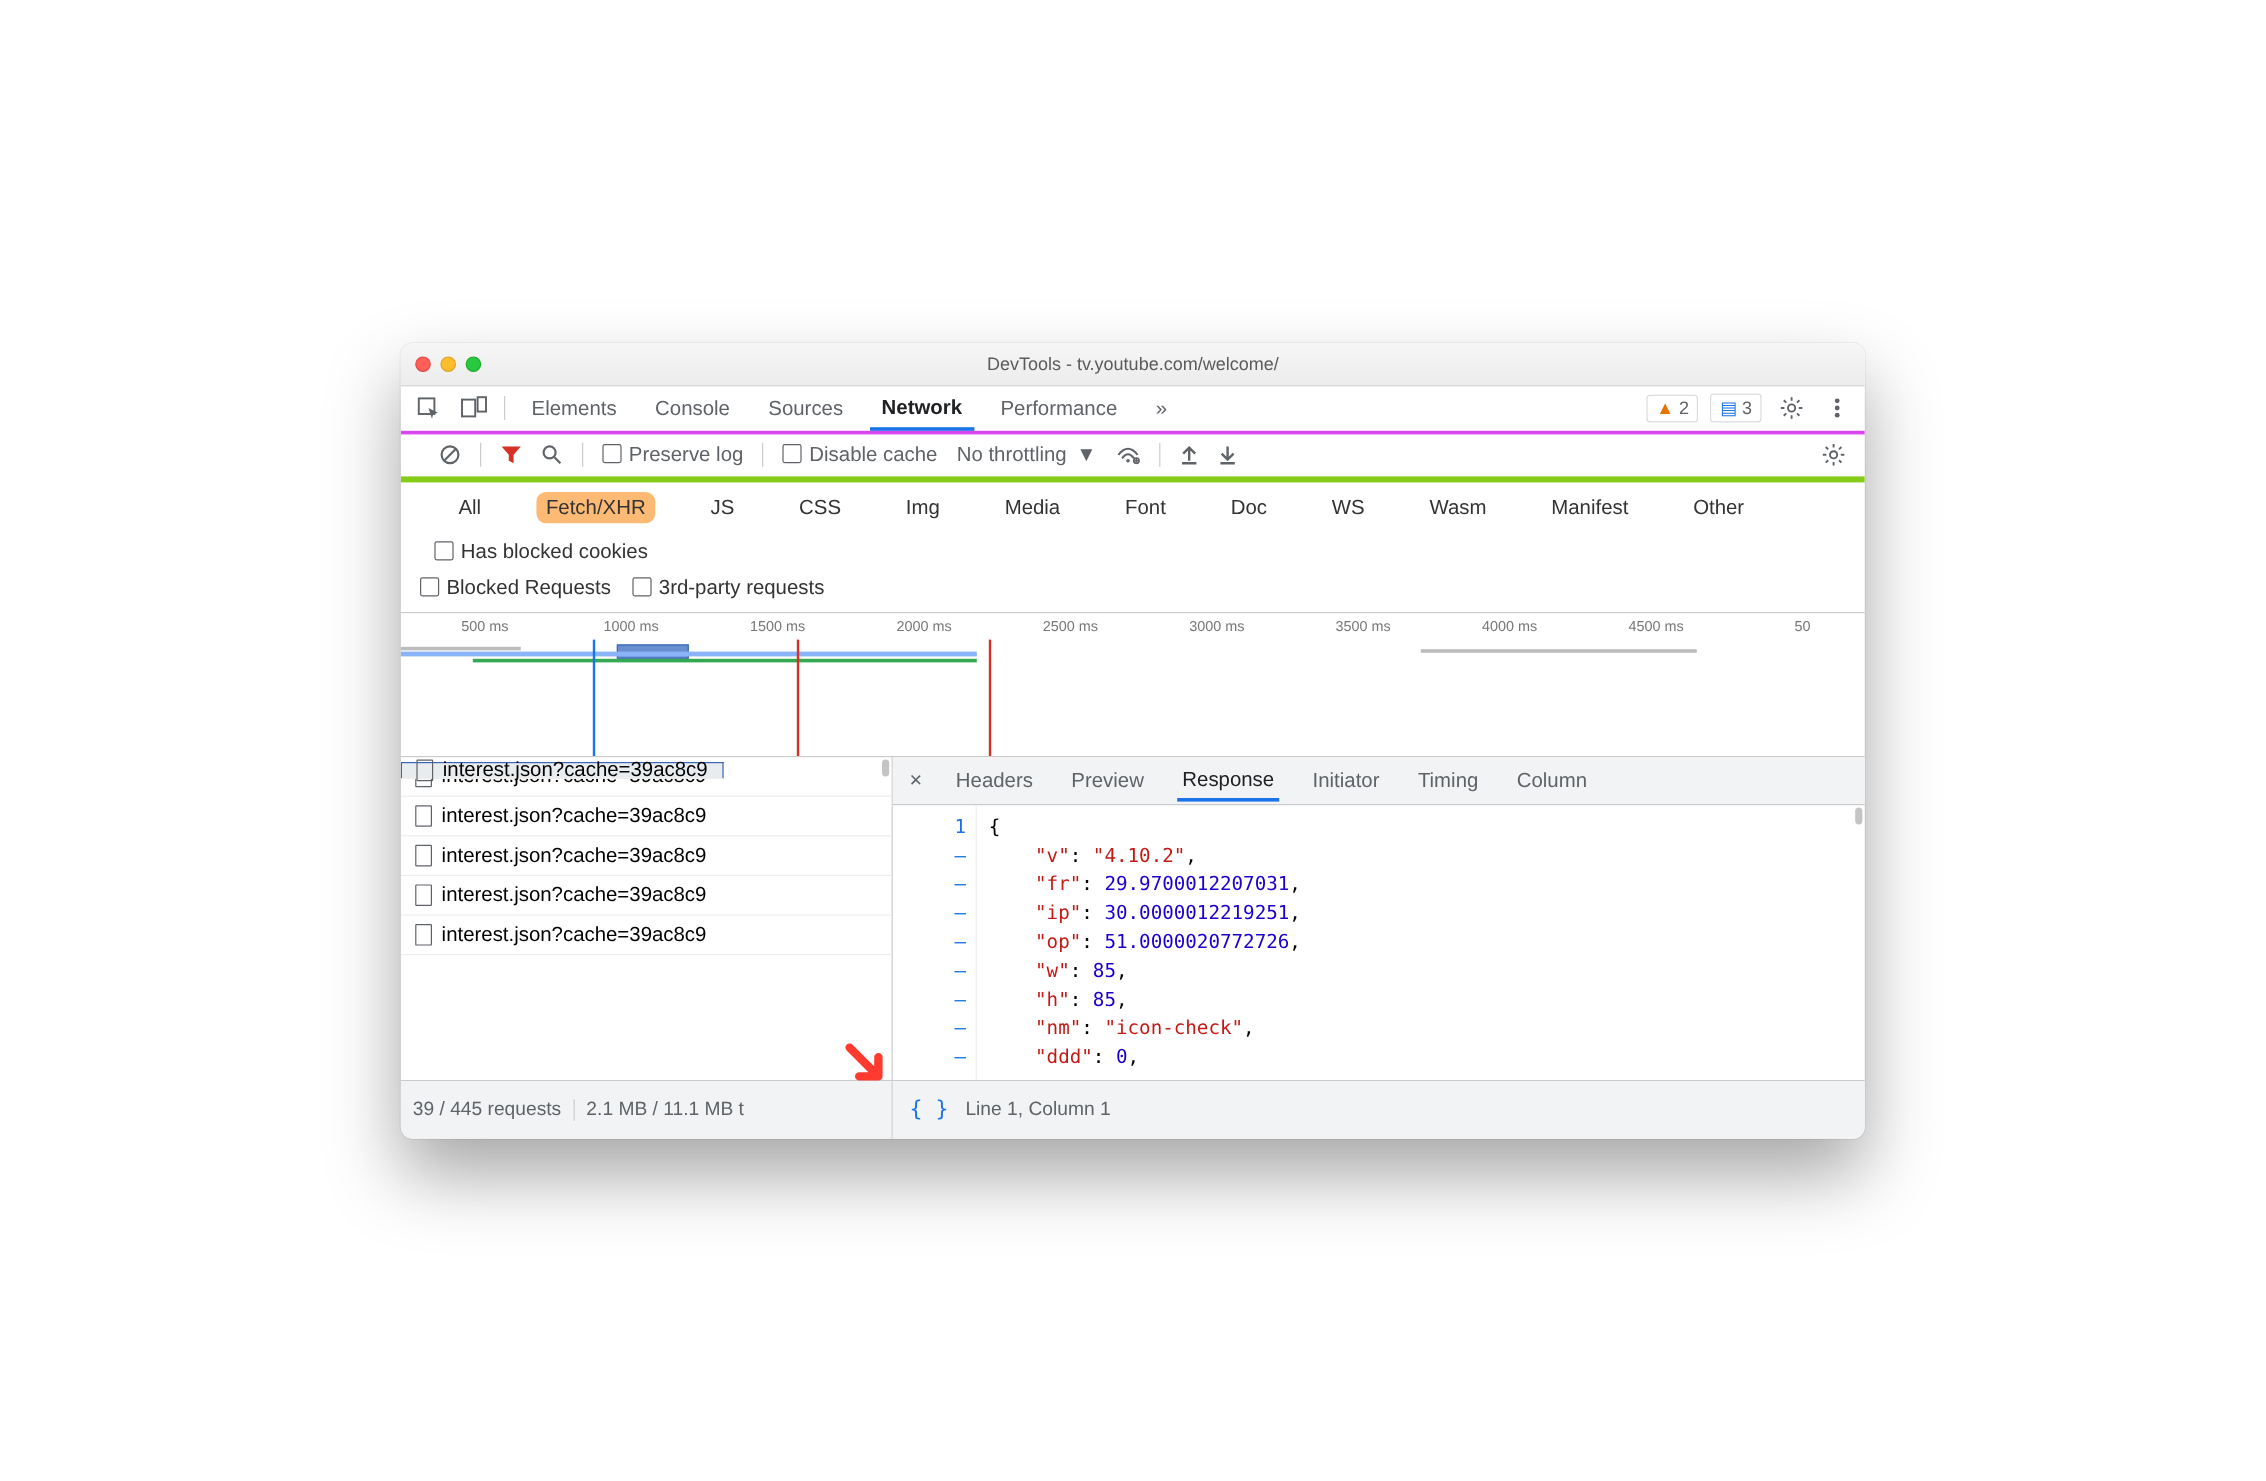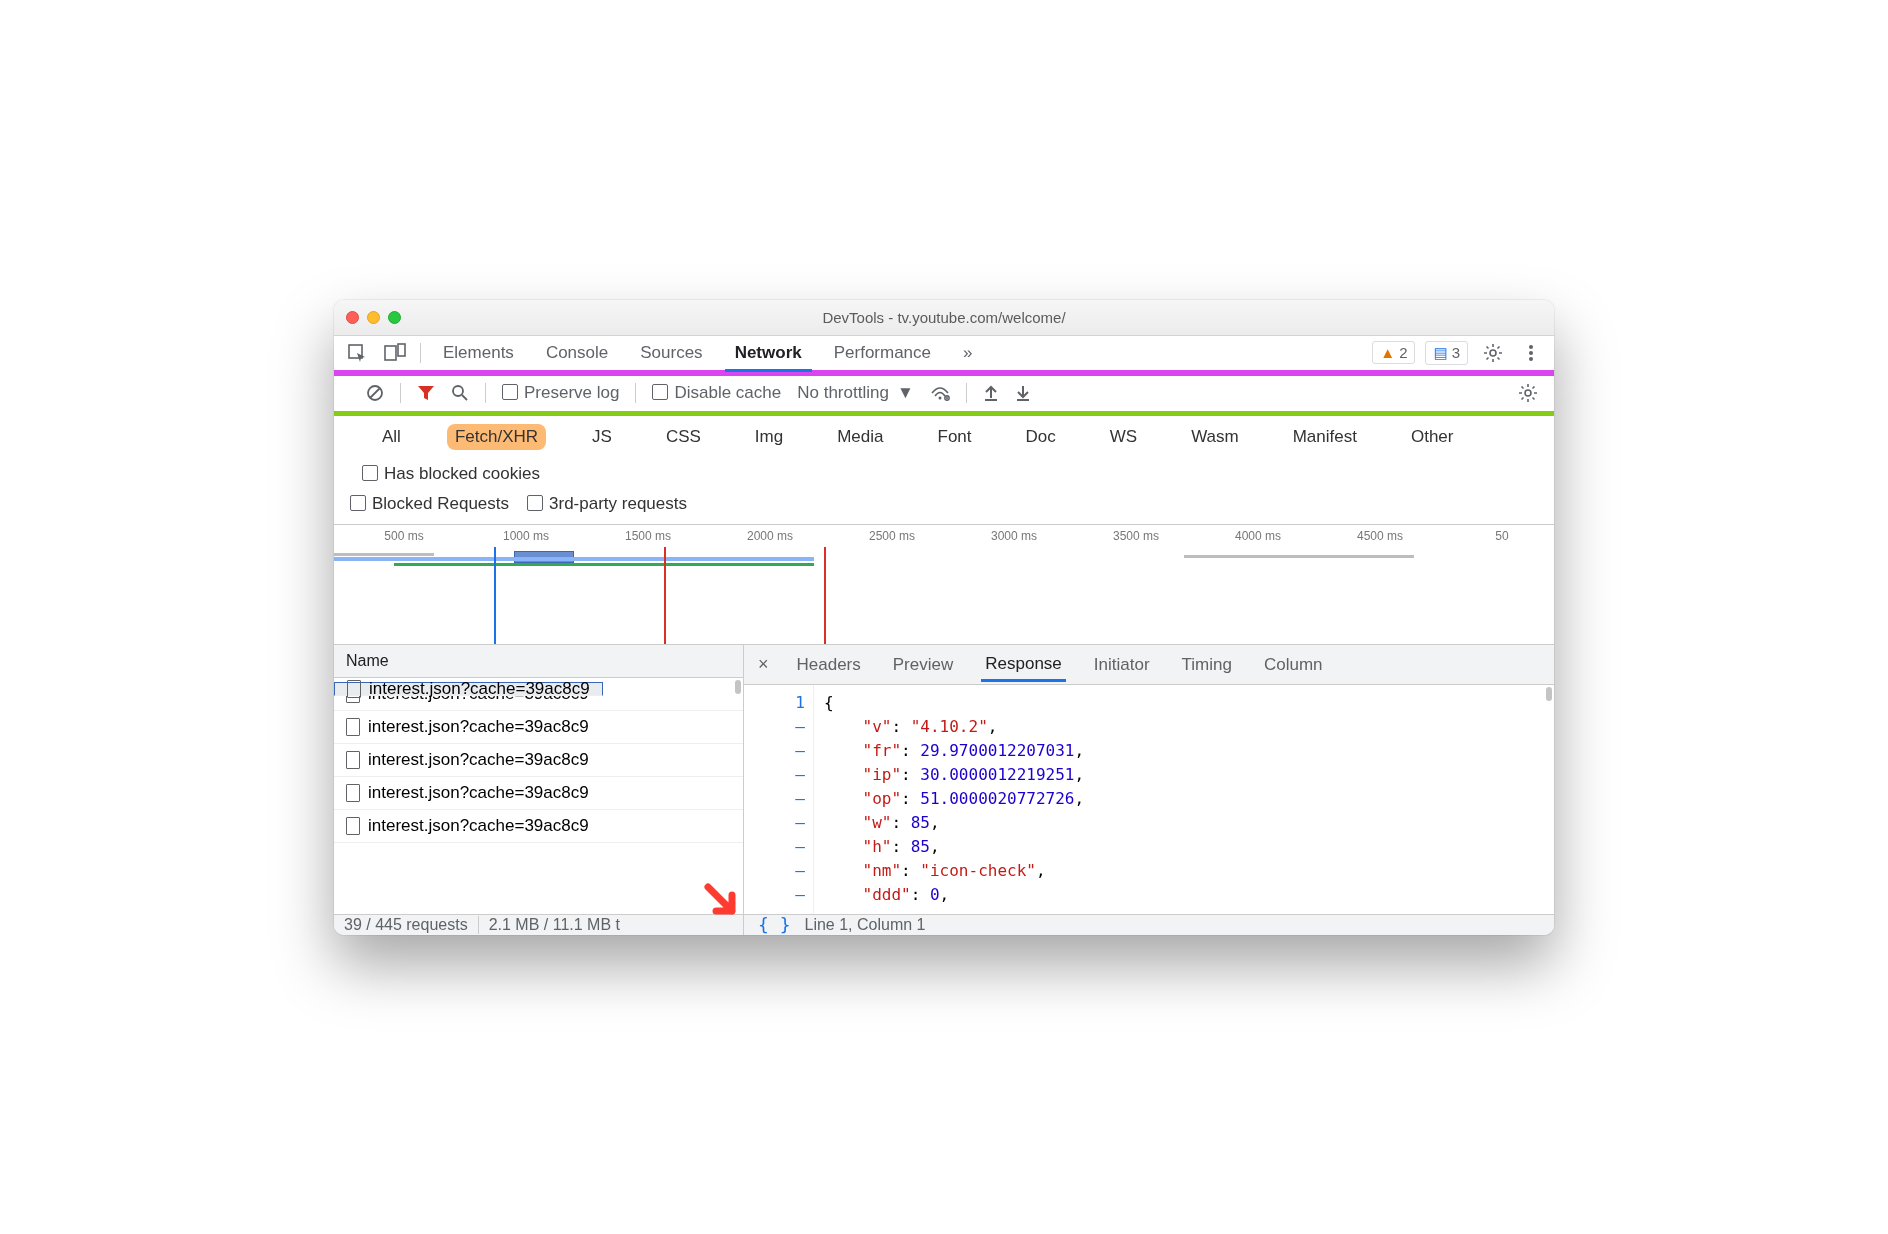--- a/index.html
+++ b/index.html
@@ -33,21 +33,21 @@
 .dot { width: 13px; height: 13px; border-radius: 50%; }
 .dot.red { background: #ff5f57; border: 0.5px solid #e14941; }
 .dot.yellow { background: #ffbd2e; border: 0.5px solid #e1a326; }
 .dot.green { background: #28c940; border: 0.5px solid #1dad2a; }
 .title { position: absolute; left: 0; right: 0; text-align: center; font-size: 15px; color: #5b5b5b; }
 
 .tabs-row {
   height: 40px;
   display: flex;
   align-items: center;
-  border-bottom: 6px solid #d946ef;
+  border-bottom: 3px solid #d946ef;
   padding: 0 10px;
   gap: 12px;
   color: #5f6368;
   font-size: 17px;
 }
 .tabs-row .icon-btn { display:flex; align-items:center; justify-content:center; width:26px; height:26px; }
 .divider-v { width:1px; height:20px; background:#ccc; }
 .tab { padding: 9px 10px 8px; cursor:pointer; }
 .tab.active { color:#202124; font-weight:600; border-bottom: 3px solid #1a73e8; padding-bottom:6px; }
 .spacer { flex:1; }
@@ -118,21 +118,21 @@
 .gutter .ln { display:block; }
 .gutter .dash { color:#1a73e8; }
 .gutter .num { color:#1a73e8; }
 .code { padding:6px 10px; line-height:24px; white-space:pre; }
 .k { color:#c41a16; }
 .s { color:#c41a16; }
 .n { color:#1c00cf; }
 .p { color:#000; }
 .scroll-hint-r { position:absolute; right:2px; top:2px; width:6px; height:14px; background:#c4c4c4; border-radius:3px; }
 
-.status-split { display:flex; height:20px; }
+.status-split { display:flex; height:48px; }
 .status-left { width:410px; border-right:1px solid #ccc; background:#f1f3f4; display:flex; align-items:center; padding:0 10px; font-size:16px; color:#5f6368; gap:10px; overflow:hidden; white-space:nowrap; }
 .status-left .vd { width:1px; height:18px; background:#ccc; }
 .status-right { flex:1; background:#f1f3f4; display:flex; align-items:center; padding:0 14px; font-size:16px; color:#5f6368; gap:14px; position:relative; }
 .brackets { color:#1a73e8; font-family:Menlo,monospace; font-size:18px; }
 .arrow-annot { position:absolute; left:-42px; top:-34px; color:#ff3b30; font-size:40px; transform:rotate(0deg); pointer-events:none; }
 
 svg { display:block; }
 
 </style>
 </head>
@@ -292,21 +292,20 @@
       <div class="hseg" style="left:0;width:100px;top:6px;height:3px;background:#bdbdbd;"></div>
       <div class="hseg" style="left:850px;width:230px;top:8px;height:3px;background:#bdbdbd;"></div>
       <div class="vbar" style="left:160px;background:#1a73e8;"></div>
       <div class="vbar" style="left:330px;background:#d93025;"></div>
       <div class="vbar" style="left:490px;background:#d93025;"></div>
     </div>
   </div>
 
   <div class="split">
     <div class="left-pane">
-      <div class="name-header">Name</div>
       <div class="req-list" id="req-list">
         <div class="scroll-hint"></div>
       <div class="req-row sel">
             <span class="doc-icn"></span>
             <span>interest.json?cache=39ac8c9</span>
           </div>
           <div class="req-row">
             <span class="doc-icn"></span>
             <span>interest.json?cache=39ac8c9</span>
           </div>

